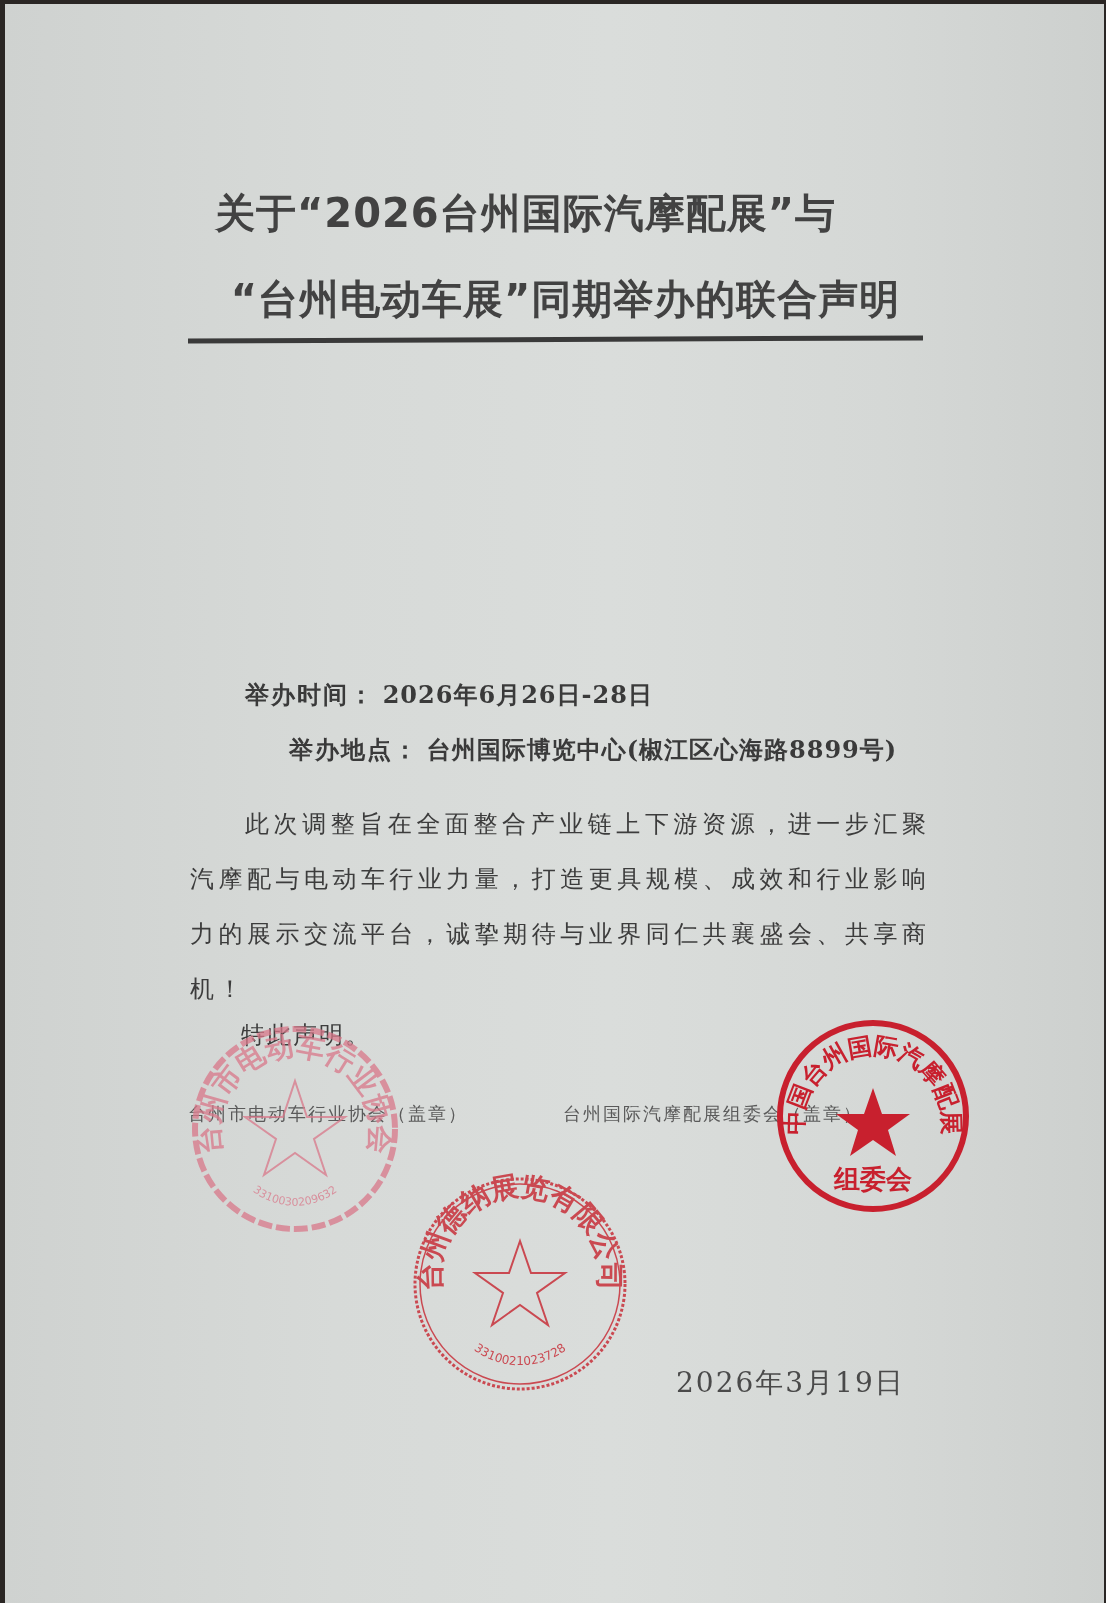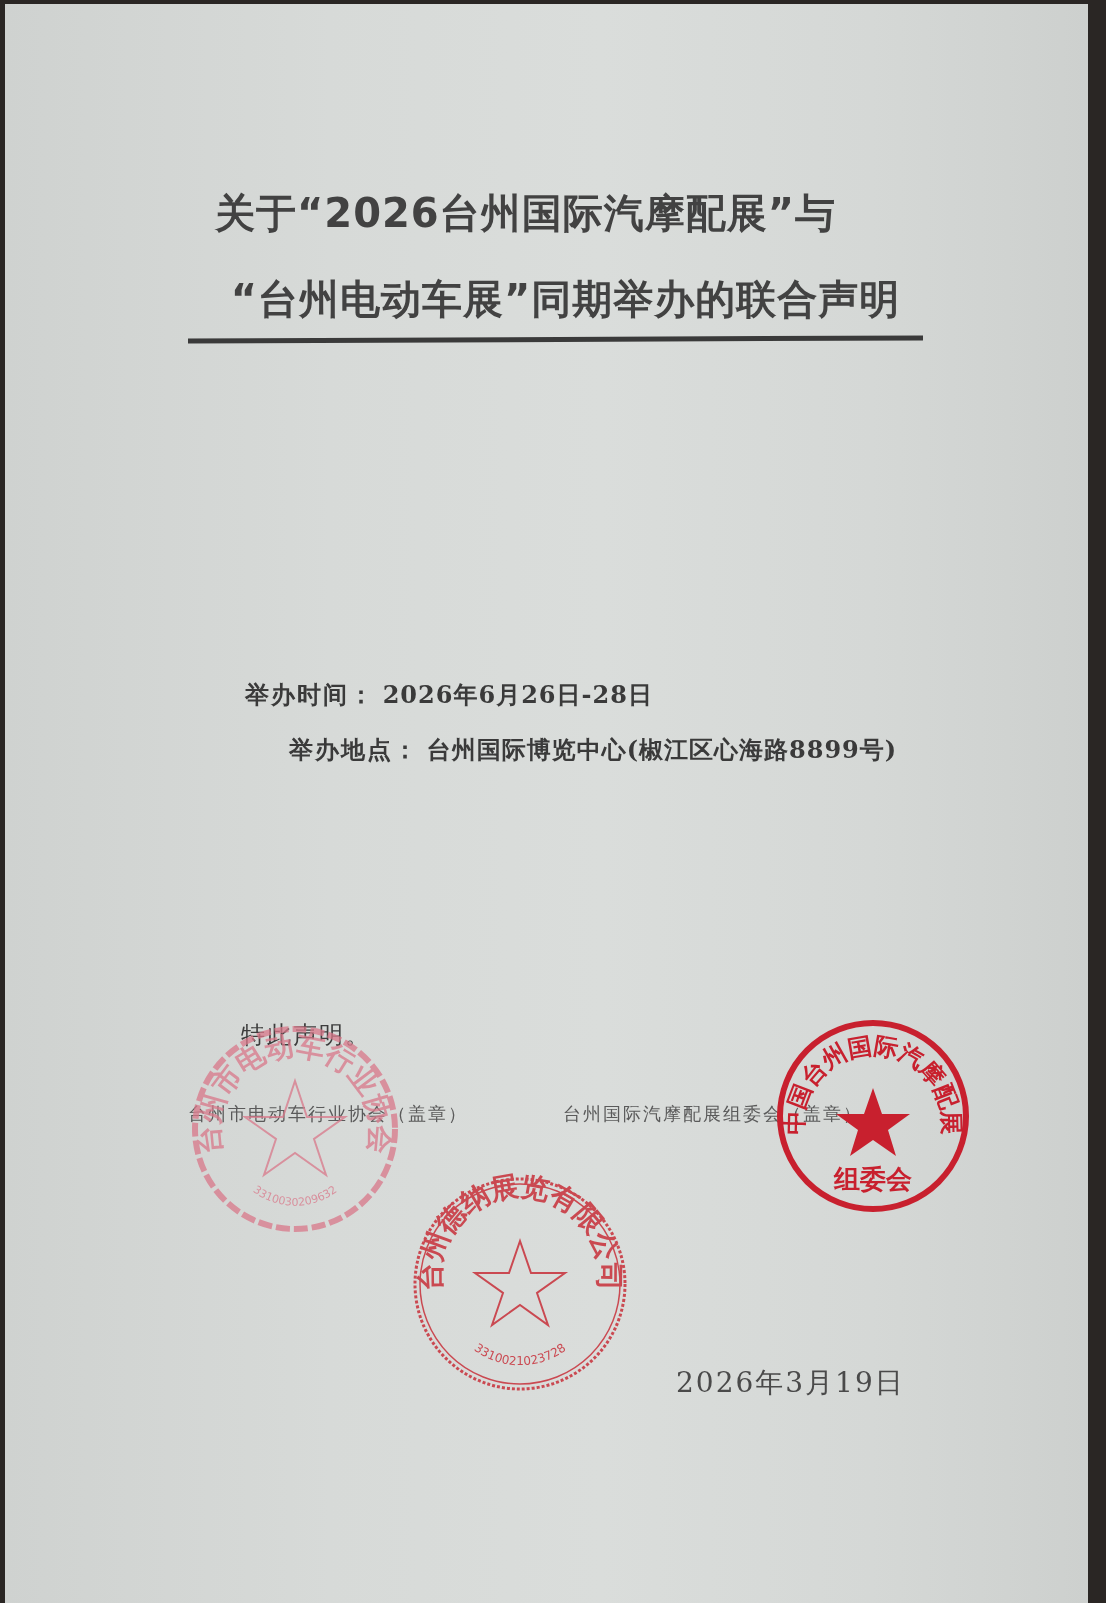--- a/index.html
+++ b/index.html
@@ -5,20 +5,21 @@
     html, body { margin: 0; padding: 0; }
     body {
       width: 1106px; height: 1603px; overflow: hidden;
       background: #2a2624;
       font-family: "DejaVu Serif", "Liberation Serif", serif;
     }
     .page {
       position: absolute; left: 5px; top: 4px; width: 1083px; height: 1599px;
       background: linear-gradient(90deg, #cfd2d0 0%, #d7dad8 30%, #dadddb 55%, #d5d8d6 80%, #cdd0ce 100%);
       color: #3b3b3b;
+      padding-left: 16px;
     }
     .title-line {
       position: absolute; left: 0; width: 1101px; text-align: center;
       font-family: "DejaVu Sans", "Liberation Sans", sans-serif;
       font-size: 40px; font-weight: bold; color: #424242; letter-spacing: 1px;
       white-space: nowrap;
     }
     .t1 { top: 182px; left: -30px; }
     .t2 { top: 268px; left: 10px; }
     .rule {
@@ -61,20 +62,21 @@
 
   <div class="info time">
     <span class="lbl">举办时间：</span>
     <span class="val">2026年6月26日-28日</span>
   </div>
   <div class="info place">
     <span class="lbl">举办地点：</span>
     <span class="val">台州国际博览中心(椒江区心海路8899号)</span>
   </div>
 
+  <div class="body-text p2">此次调整旨在全面整合产业链上下游资源，进一步汇聚汽摩配与电动车行业力量，打造更具规模、成效和行业影响力的展示交流平台，诚挚期待与业界同仁共襄盛会、共享商机！</div>
 
   <div class="closing">特此声明。</div>
 
   <div class="sig sig1">台州市电动车行业协会（盖章）</div>
   <div class="sig sig2">台州国际汽摩配展组委会（盖章）</div>
 
   <div class="date">2026年3月19日</div>
 
   <div class="stamp" style="left:180px; top:1015px; opacity:0.75;">
     <svg width="220" height="220" viewBox="0 0 220 220">

